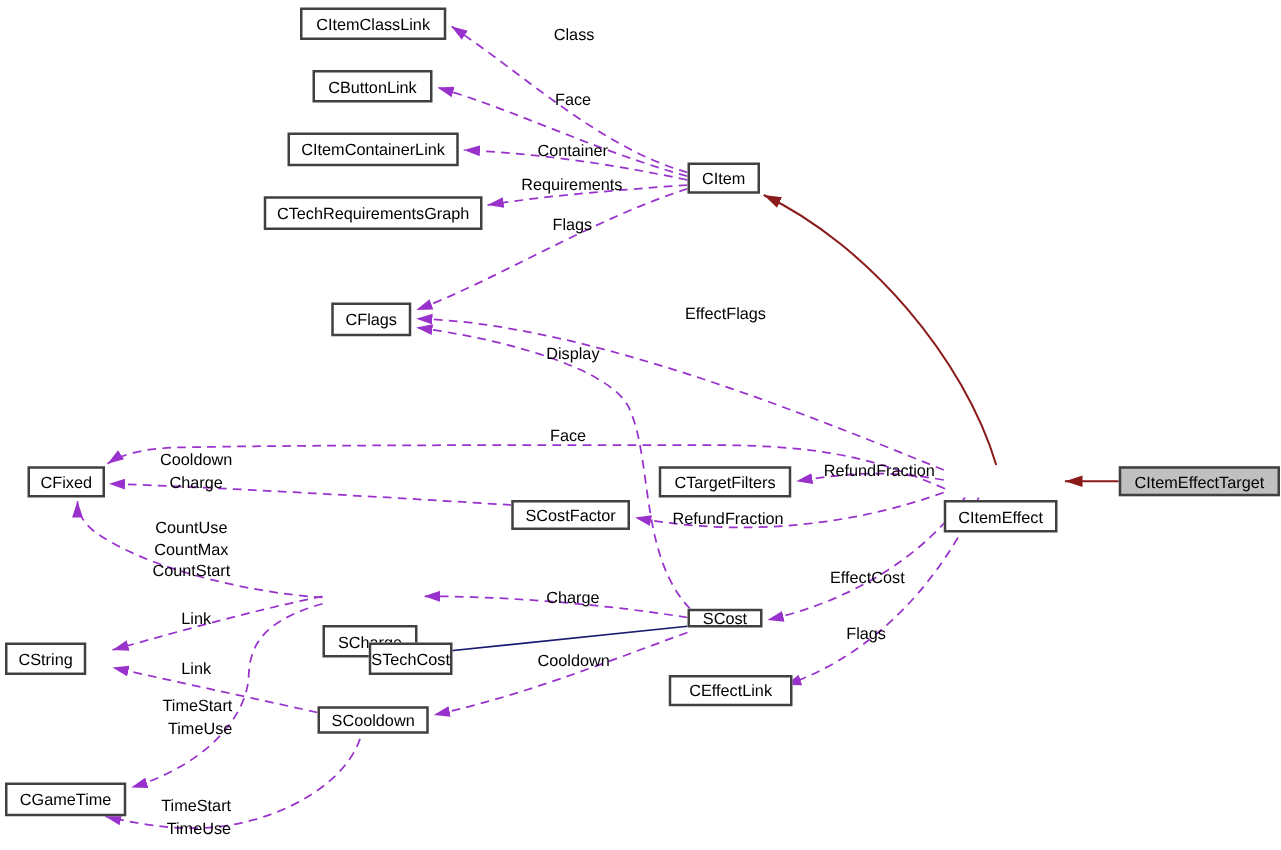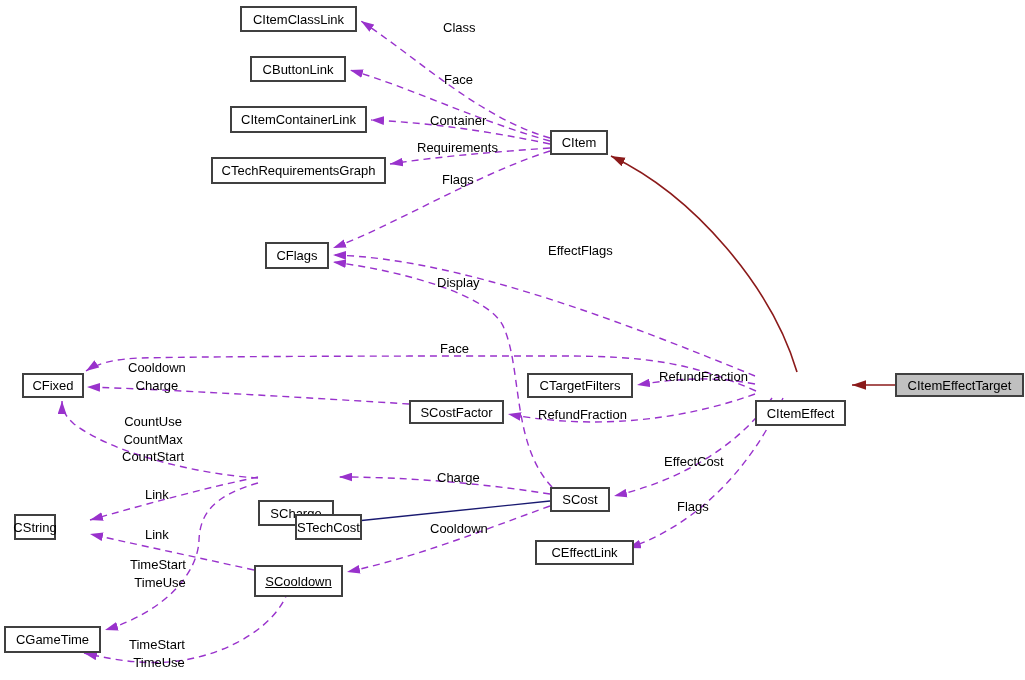--- a/index.html
+++ b/index.html
@@ -79,25 +79,25 @@
       <div class="node" style="left: 230px; top: 106px; width: 137px; height: 27px;">CItemContainerLink</div>
       <div class="node" style="left: 211px; top: 157px; width: 175px; height: 27px;">CTechRequirementsGraph</div>
       <div class="node" style="left: 550px; top: 130px; width: 58px; height: 25px;">CItem</div>
       <div class="node" style="left: 265px; top: 242px; width: 64px; height: 27px;">CFlags</div>
       <div class="node" style="left: 22px; top: 373px; width: 62px; height: 25px;">CFixed</div>
       <div class="node" style="left: 527px; top: 373px; width: 106px; height: 25px;">CTargetFilters</div>
       <div class="node" style="left: 409px; top: 400px; width: 95px; height: 24px;">SCostFactor</div>
       <div class="node" style="left: 755px; top: 372px; width: 91px; height: 26px; margin-top: 28px;">CItemEffect</div>
       <div class="node highlight" style="left: 895px; top: 373px; width: 129px; height: 24px;">CItemEffectTarget</div>
       <div class="node" style="left: 258px; top: 464px; width: 76px; height: 26px; margin-top: 36px;">SCharge</div>
-      <div class="node" style="left: 550px; top: 487px; width: 60px; height: 25px;">SCost</div>
+      <div class="node" style="left: 550px; top: 487px; width: 60px; height: 15px;">SCost</div>
       <div class="node" style="left: 255px; top: 514px; width: 67px; height: 26px; margin-left: 40px;">STechCost</div>
       <div class="node" style="left: 535px; top: 540px; width: 99px; height: 25px;">CEffectLink</div>
-      <div class="node" style="left: 254px; top: 565px; width: 89px; height: 32px; text-decoration: underline;">SCooldown</div>
-      <div class="node" style="left: 14px; top: 514px; width: 42px; height: 26px;">CString</div>
+      <div class="node" style="left: 254px; top: 565px; width: 89px; height: 22px;">SCooldown</div>
+      <div class="node" style="left: 4px; top: 514px; width: 65px; height: 26px;">CString</div>
       <div class="node" style="left: 4px; top: 626px; width: 97px; height: 27px;">CGameTime</div>
     </div>
   <div id="labels-layer">
       <div class="edge-label left" style="left: 443px; top: 19px;">Class</div>
       <div class="edge-label left" style="left: 444px; top: 71px;">Face</div>
       <div class="edge-label left" style="left: 430px; top: 112px;">Container</div>
       <div class="edge-label left" style="left: 417px; top: 139px;">Requirements</div>
       <div class="edge-label left" style="left: 442px; top: 171px;">Flags</div>
       <div class="edge-label left" style="left: 548px; top: 242px;">EffectFlags</div>
       <div class="edge-label left" style="left: 437px; top: 274px;">Display</div>

